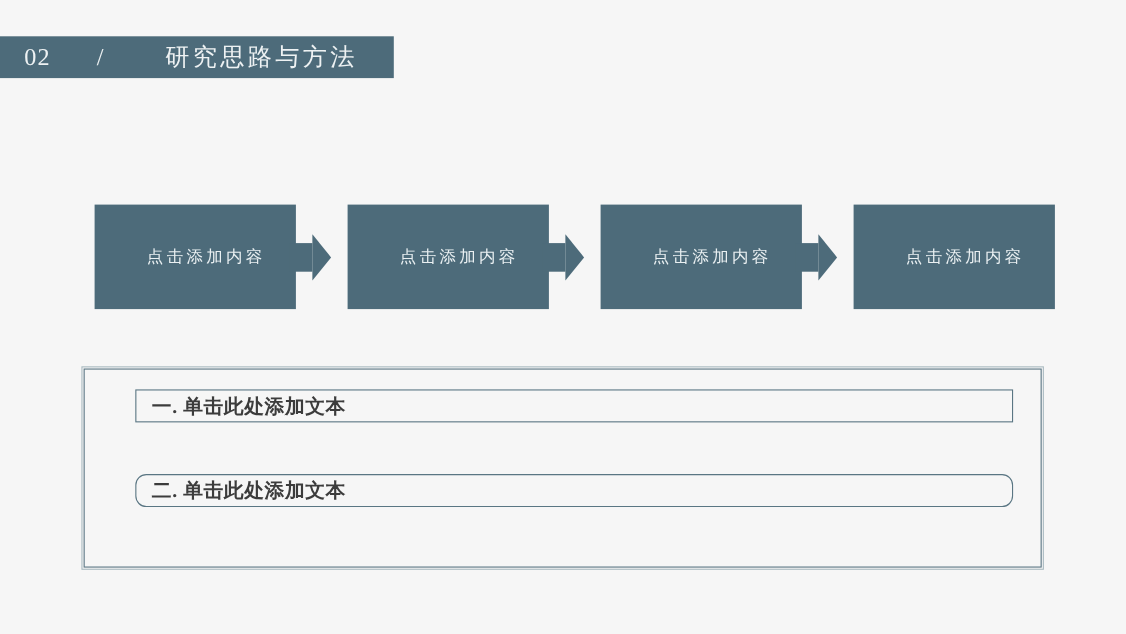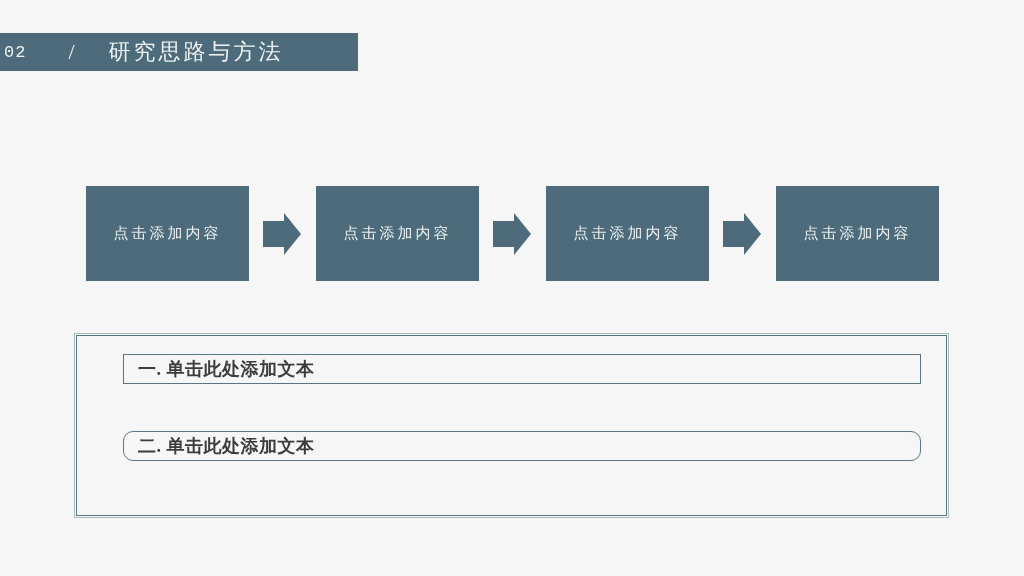--- a/index.html
+++ b/index.html
@@ -26,50 +26,50 @@
     left: 0;
     top: 33px;
     width: 358px;
     height: 38px;
     background: var(--accent, #4d6b7a);
     display: flex;
     align-items: center;
     color: var(--header-text, #eef2f3);
   }
   .h-num {
-    margin-left: 4px;
-    font-size: 17px;
+    margin-left: 22px;
+    font-size: 22px;
     letter-spacing: 1px;
-    font-family: Liberation Mono, monospace;
   }
   .h-sep {
     margin-left: 42px;
     font-size: 22px;
   }
   .h-title {
-    margin-left: 34px;
+    margin-left: 56px;
     font-size: 22px;
     letter-spacing: 3px;
     white-space: nowrap;
   }
 
   
   .flow-box {
     position: absolute;
     top: 186px;
     width: 163px;
     height: 95px;
     background: var(--accent, #4d6b7a);
     display: flex;
     align-items: center;
     justify-content: center;
     color: var(--box-text, #eaf0f2);
     font-size: 15px;
     letter-spacing: 3px;
     cursor: pointer;
+    padding-left: 20px;
   }
   .flow-box.b1 { left: 86px; }
   .flow-box.b2 { left: 316px; }
   .flow-box.b3 { left: 546px; }
   .flow-box.b4 { left: 776px; }
 
   .flow-arrow {
     position: absolute;
     top: 213px;
     width: 38px;

